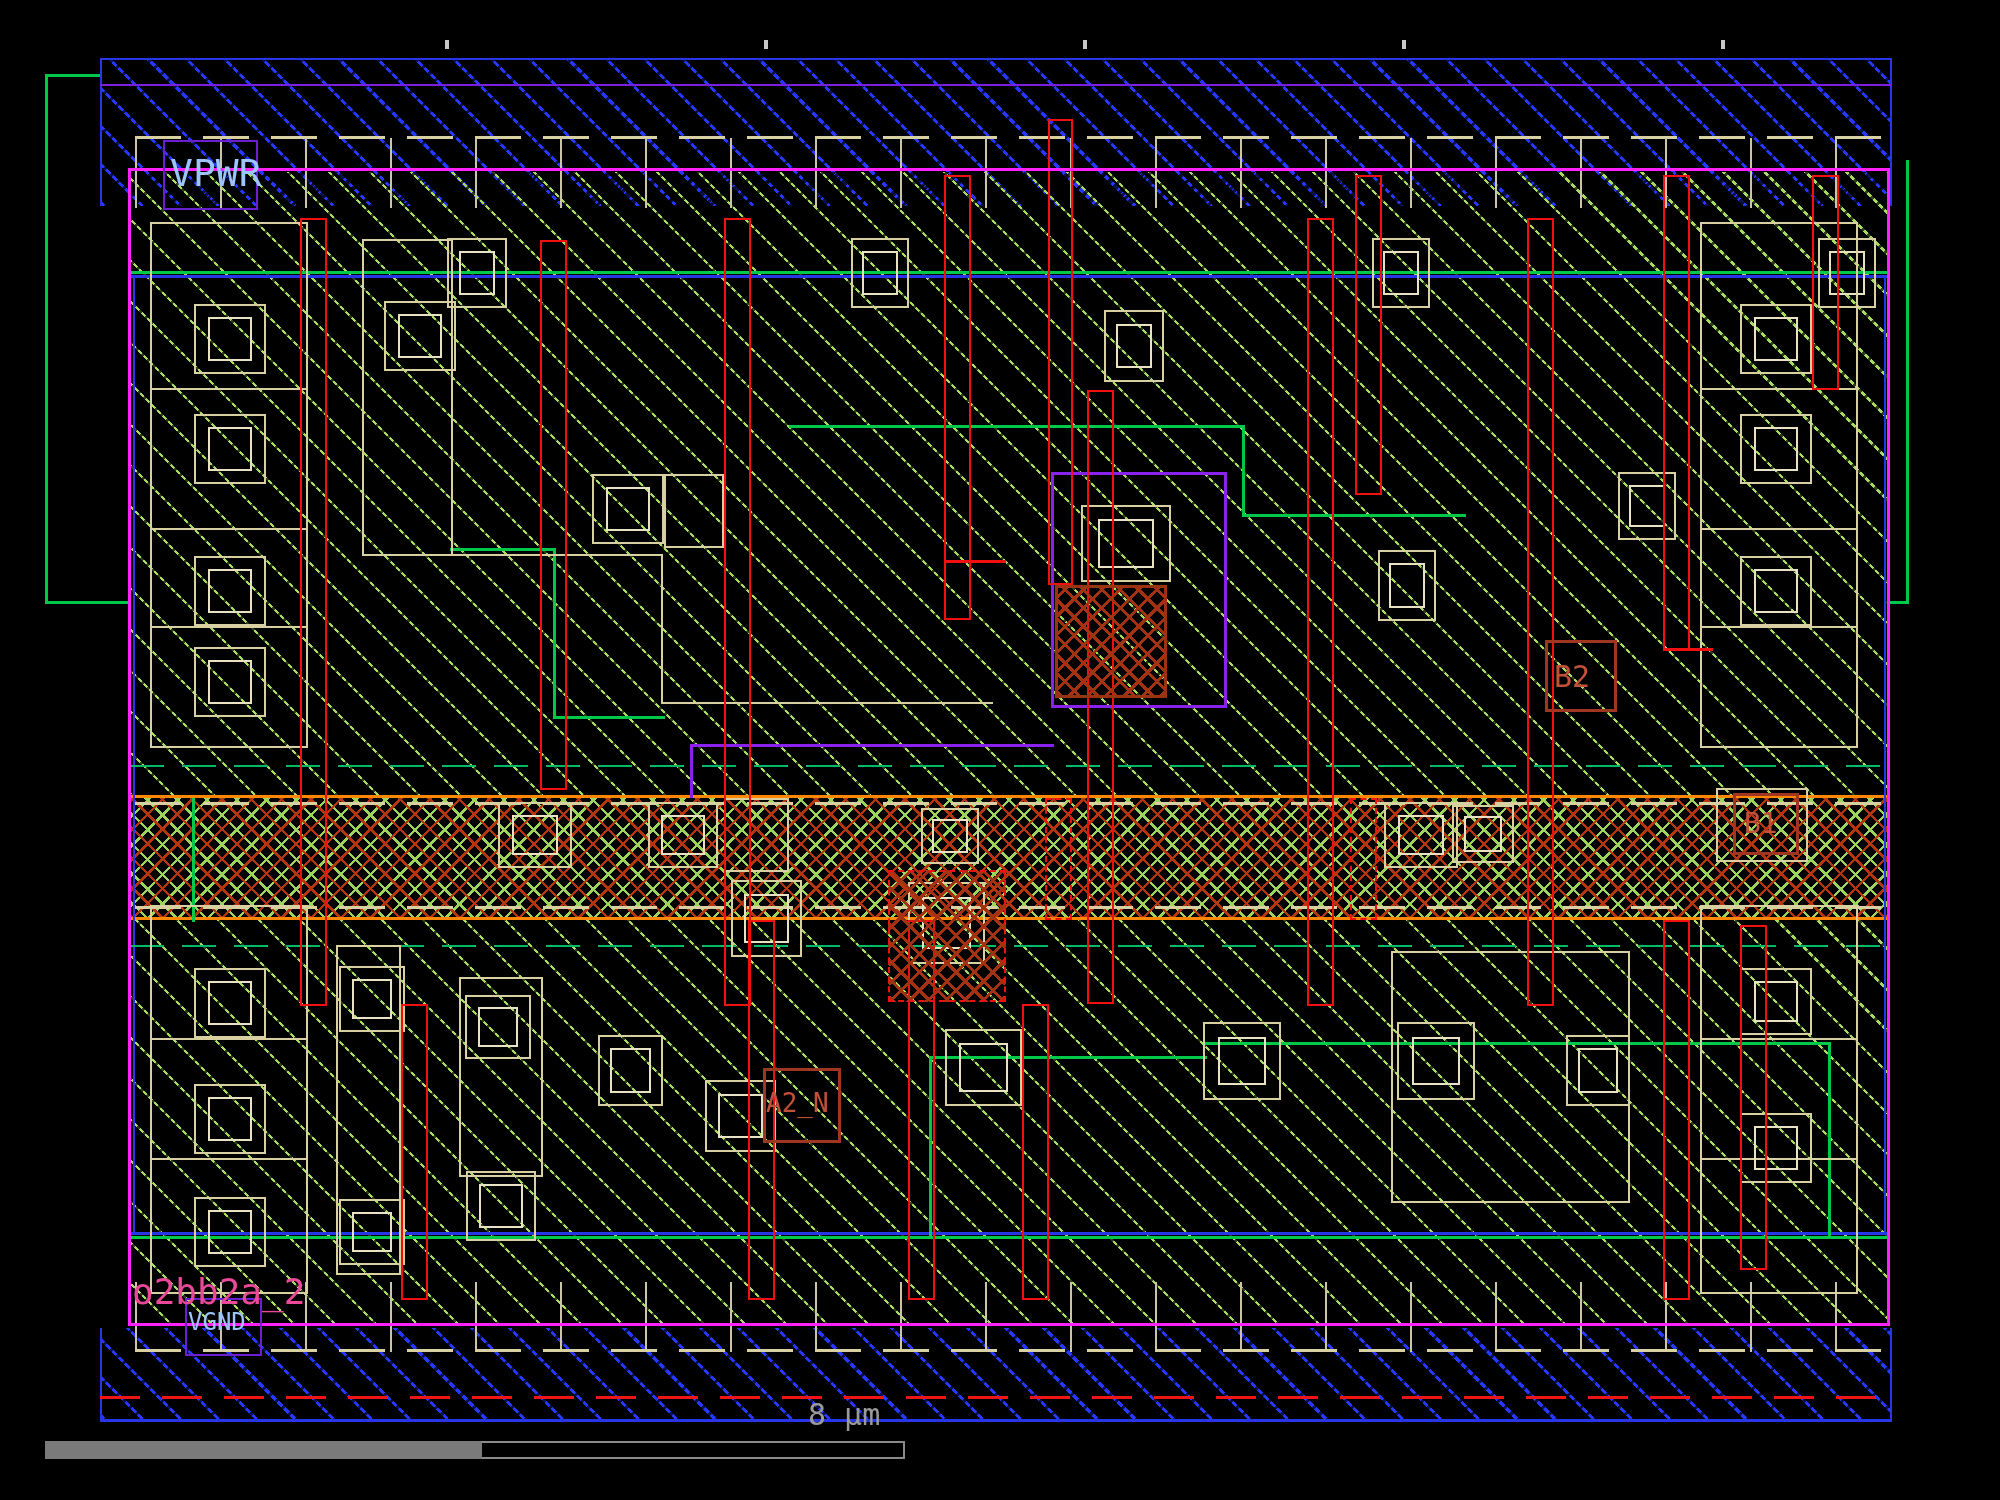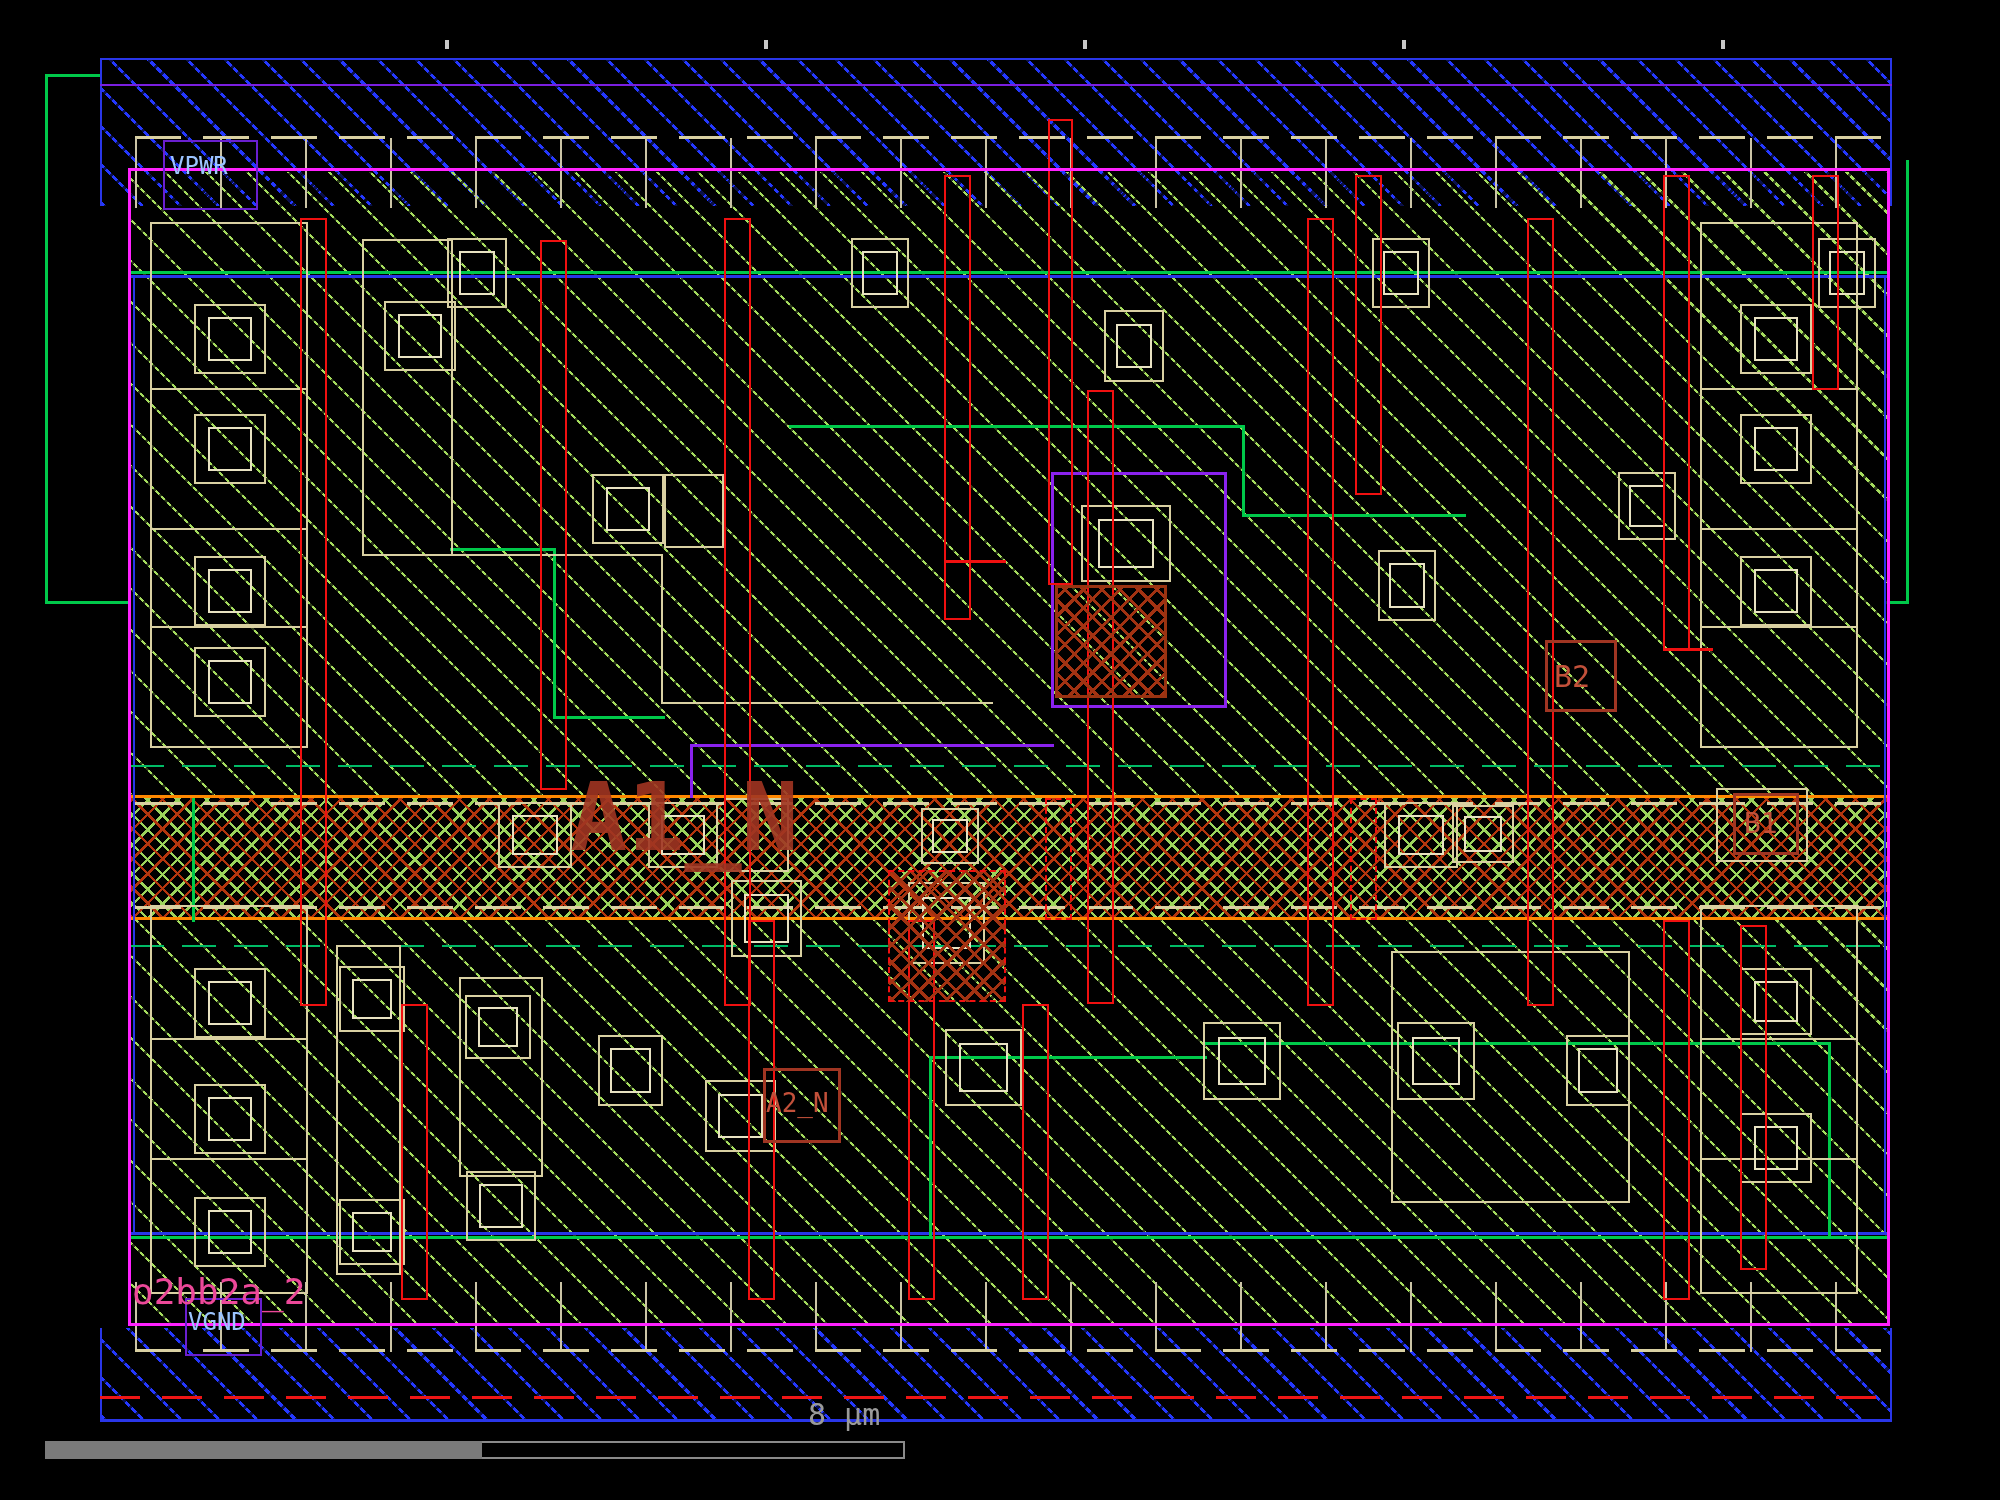--- a/index.html
+++ b/index.html
@@ -193,25 +193,24 @@
   <div class="a polyd" style="left:1350px;top:798px;width:27px;height:122px"></div>
   <div class="a redl" style="left:944px;top:560px;width:62px;height:3px"></div>
   <div class="a redl" style="left:1663px;top:648px;width:50px;height:3px"></div>
 
   <div class="a mx" style="left:1055px;top:585px;width:112px;height:113px;border:3px solid #993311"></div>
   <div class="a mx" style="left:888px;top:870px;width:118px;height:132px;border:2px dashed #f01010"></div>
 
   <div class="a" style="left:128px;top:168px;width:1762px;height:1158px;border:3px solid #ff22ff"></div>
 
   <div class="a" style="left:163px;top:140px;width:95px;height:70px;border:2px solid #6a1fd0"></div>
-  <div class="a lbl lbl-sky" style="left:170px;top:154px;font-size:24px">VPWR</div>
+  <div class="a lbl lbl-sky" style="left:170px;top:154px;font-size:38px">VPWR</div>
   <div class="a" style="left:185px;top:1298px;width:77px;height:58px;border:2px solid #6a1fd0"></div>
   <div class="a lbl lbl-sky" style="left:188px;top:1310px;font-size:24px">VGND</div>
   <div class="a lbl lbl-blue" style="left:132px;top:1274px;font-size:36px">o2bb2a_2</div>
-  <div class="a lbl" style="left:570px;top:770px;font-size:95px;font-weight:bold;color:#a03522;opacity:.9">A1_N</div>
   <div class="a mbox" style="left:763px;top:1068px;width:78px;height:75px"></div>
   <div class="a lbl lbl-mar" style="left:766px;top:1090px;font-size:26px">A2_N</div>
   <div class="a mbox" style="left:1545px;top:640px;width:72px;height:72px"></div>
   <div class="a lbl lbl-mar" style="left:1554px;top:662px;font-size:30px">B2</div>
   <div class="a mbox" style="left:1733px;top:793px;width:66px;height:62px"></div>
   <div class="a lbl lbl-mar" style="left:1744px;top:810px;font-size:28px">B1</div>
 
   <div class="a tick" style="left:445px;top:40px"></div>
   <div class="a tick" style="left:764px;top:40px"></div>
   <div class="a tick" style="left:1083px;top:40px"></div>

